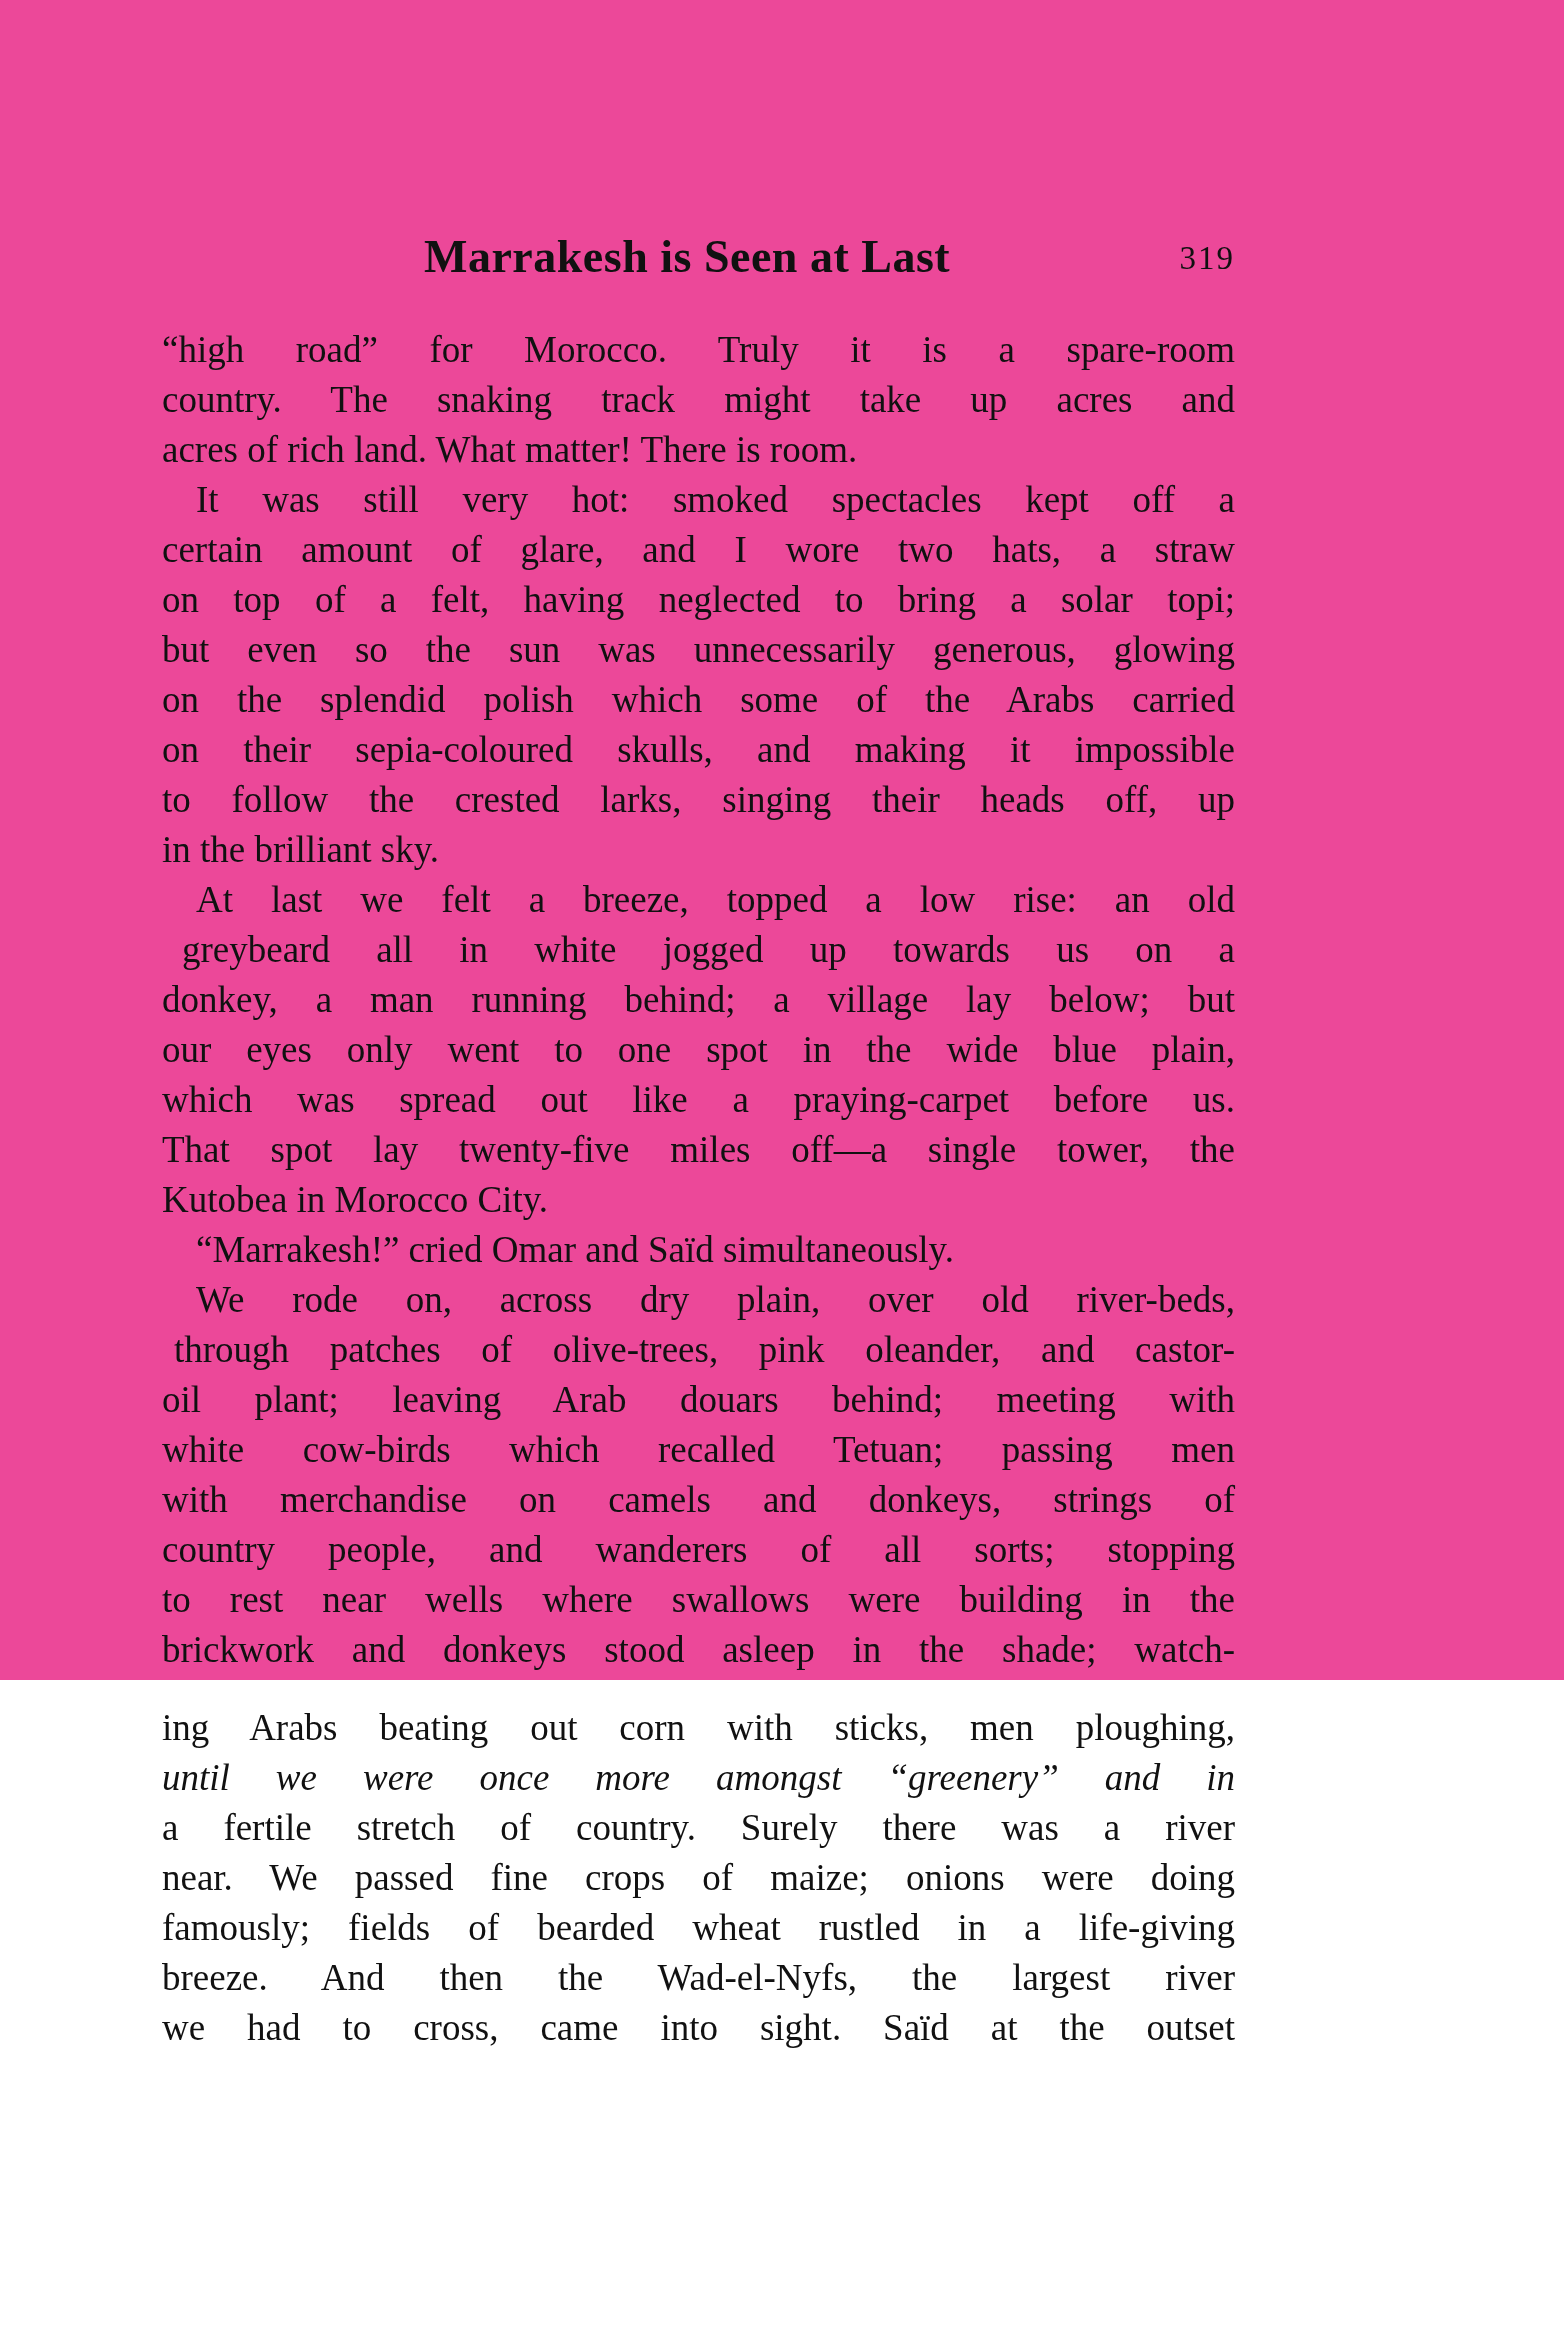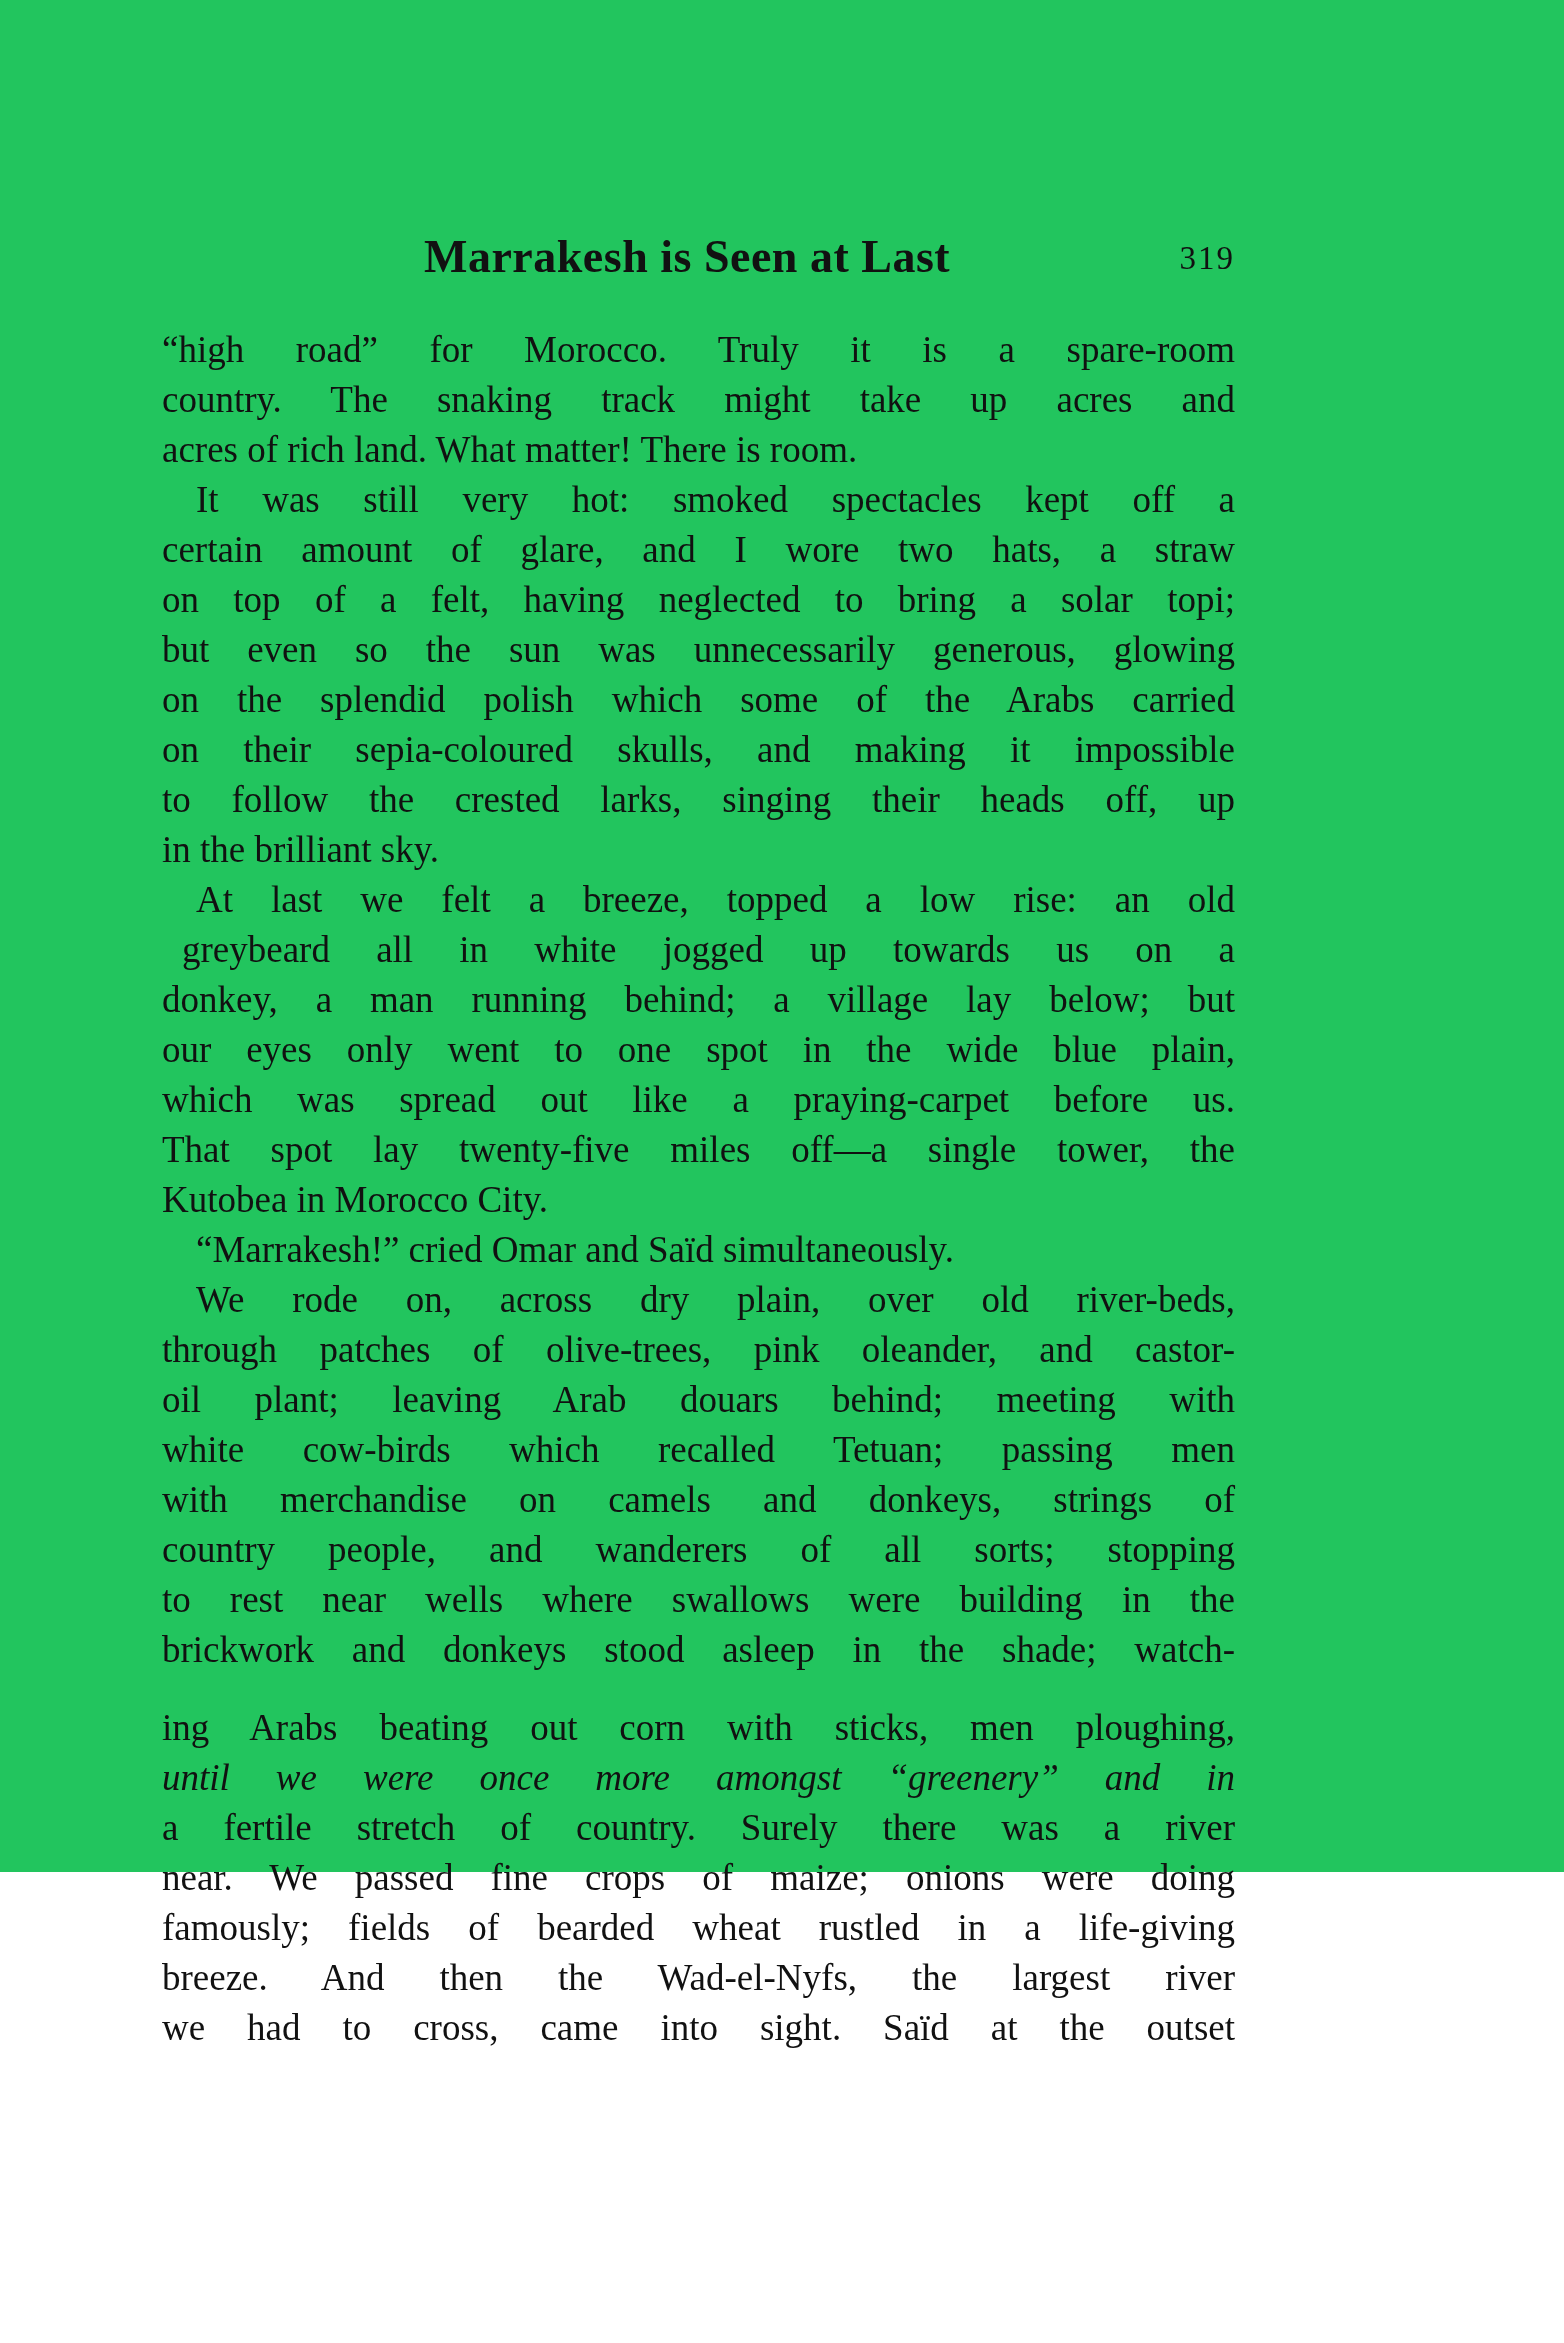--- a/index.html
+++ b/index.html
@@ -13,22 +13,22 @@
       position: relative;
       overflow: hidden;
       color: #111111;
       font-family: "Liberation Serif", "DejaVu Serif", serif;
     }
     .page {
       position: absolute;
       left: 0;
       top: 0;
       width: 1564px;
-      height: 1872px;
-      background: #22c55e;
+      height: 1680px;
+      background: #ec4899;
     }
     .running-head {
       position: absolute;
       top: 227px;
       left: 162px;
       width: 1073px;
       height: 59px;
     }
     .running-title {
       position: absolute;
@@ -95,21 +95,21 @@
       <div class="line last" style="white-space: normal;">in the brilliant sky.</div>
       <div class="line indent" style="white-space: normal;">At last we felt a breeze, topped a low rise: an old</div>
       <div class="line" style="white-space: normal; margin-left: 20px;">greybeard all in white jogged up towards us on a</div>
       <div class="line" style="white-space: normal;">donkey, a man running behind; a village lay below; but</div>
       <div class="line" style="white-space: normal;">our eyes only went to one spot in the wide blue plain,</div>
       <div class="line" style="white-space: normal;">which was spread out like a praying-carpet before us.</div>
       <div class="line" style="white-space: normal;">That spot lay twenty-five miles off—a single tower, the</div>
       <div class="line last" style="white-space: normal;">Kutobea in Morocco City.</div>
       <div class="line indent last" style="white-space: normal;">“Marrakesh!” cried Omar and Saïd simultaneously.</div>
       <div class="line indent" style="white-space: normal;">We rode on, across dry plain, over old river-beds,</div>
-      <div class="line" style="white-space: normal;">through patches of olive-trees, pink oleander, and castor-</div>
+      <div class="line" style="white-space: normal; margin-left: 12px;">through patches of olive-trees, pink oleander, and castor-</div>
       <div class="line" style="white-space: normal;">oil plant; leaving Arab douars behind; meeting with</div>
       <div class="line" style="white-space: normal;">white cow-birds which recalled Tetuan; passing men</div>
       <div class="line" style="white-space: normal;">with merchandise on camels and donkeys, strings of</div>
       <div class="line" style="white-space: normal;">country people, and wanderers of all sorts; stopping</div>
       <div class="line" style="white-space: normal;">to rest near wells where swallows were building in the</div>
       <div class="line" style="white-space: normal;">brickwork and donkeys stood asleep in the shade; watch-</div>
       <div class="line" style="white-space: normal; margin-top: 28px;">ing Arabs beating out corn with sticks, men ploughing,</div>
       <div class="line" style="white-space: normal; font-style: italic;">until we were once more amongst “greenery” and in</div>
       <div class="line" style="white-space: normal;">a fertile stretch of country. Surely there was a river</div>
       <div class="line" style="white-space: normal;">near. We passed fine crops of maize; onions were doing</div>

